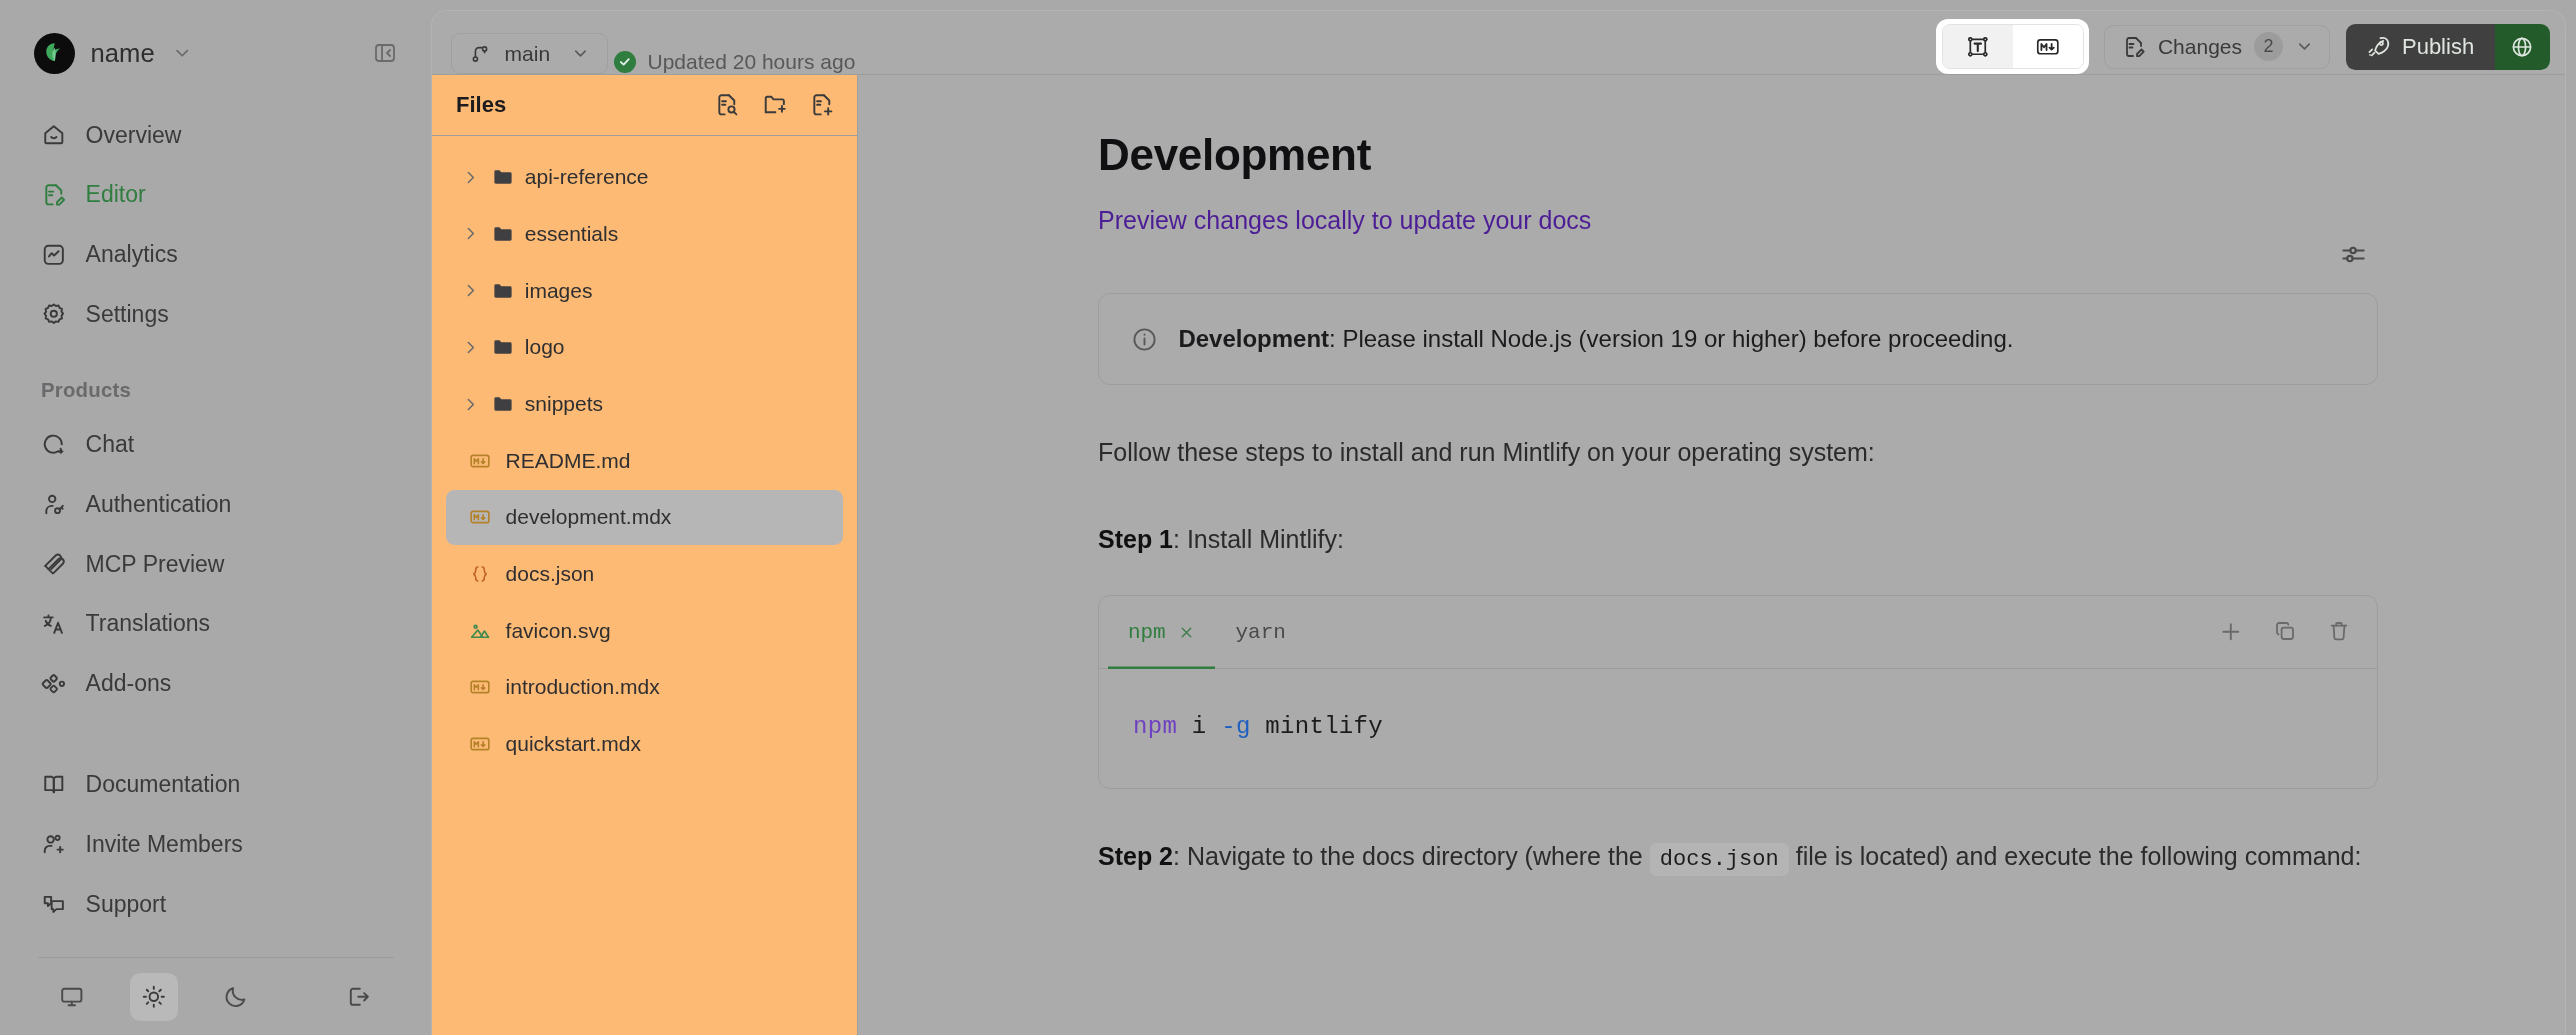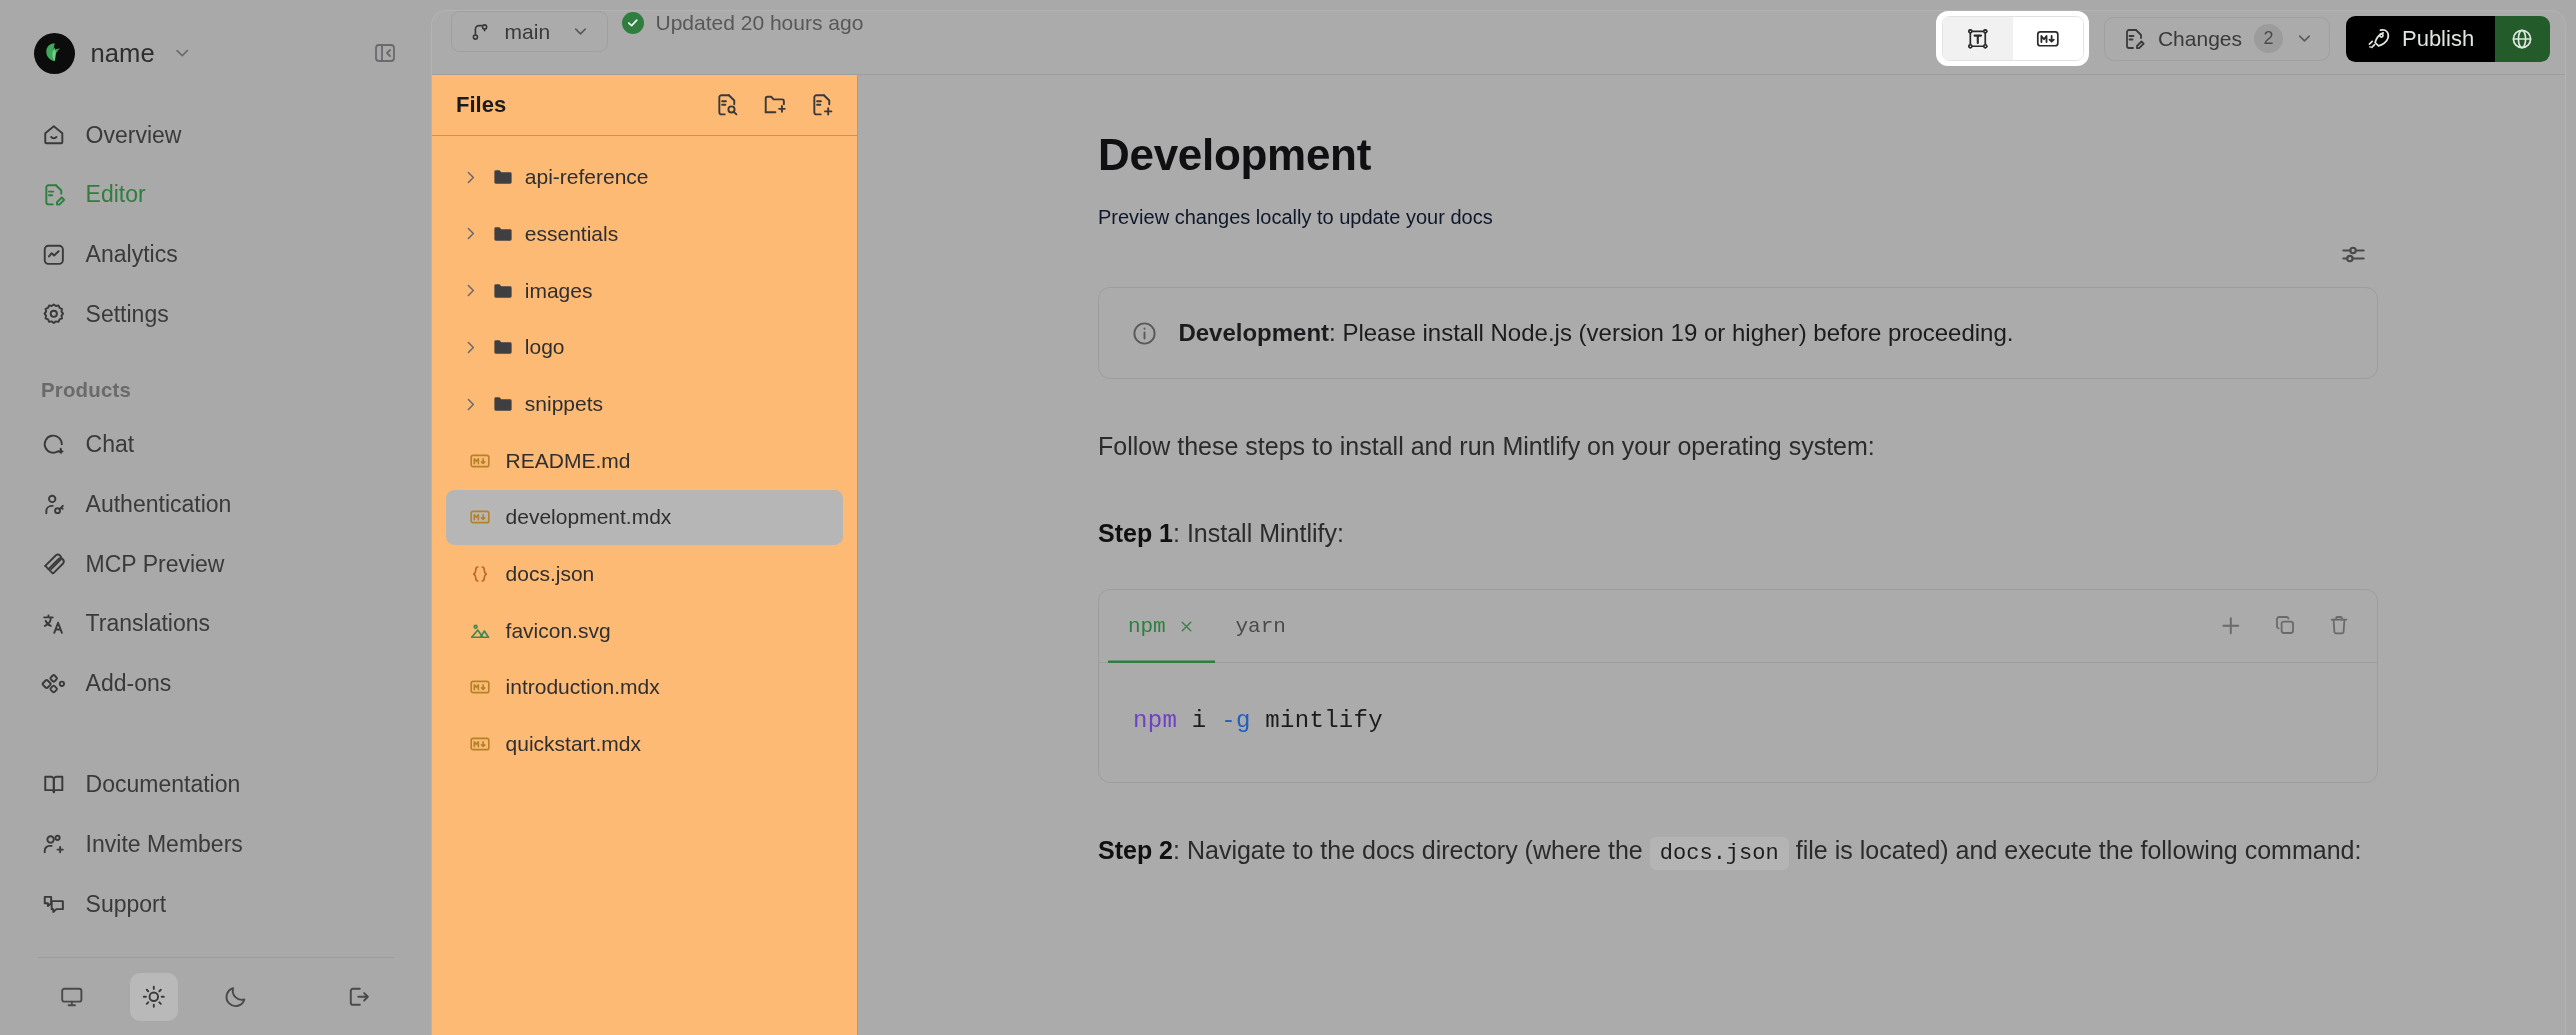--- a/index.html
+++ b/index.html
@@ -112,23 +112,23 @@
     display: flex;
     flex-direction: column;
     overflow: hidden;
   }
 
   
   .toolbar {
     height: 63px;
     flex: 0 0 63px;
     display: flex;
-    align-items: flex-start;
+    align-items: flex-end;
     padding: 0 15.3px 0 19px;
-    gap: 14px;
+    gap: 6px;
   }
   .branch-pill {
     height: 41px;
     display: flex; align-items: center; gap: 13.6px;
     padding: 0 17px;
     border: 0.9px solid #9f9f9f;
     border-radius: 8.5px;
     font-size: 21px;
     color: #3a3a3c;
   }
@@ -183,21 +183,21 @@
     padding: 0 8.5px;
   }
   .publish-group {
     display: flex; align-items: stretch;
     border-radius: 9.4px; overflow: hidden;
     height: 46px;
   }
   .publish-main {
     display: flex; align-items: center; gap: 12px;
     padding: 0 20.4px;
-    background: #000000;
+    background: #404040;
     color: #dfe6e0;
     font-size: 22px;
   }
   .publish-globe {
     width: 55px;
     background: #235c2a;
     display: flex; align-items: center; justify-content: center;
   }
 
   
@@ -254,22 +254,22 @@
     display: flex; align-items: center; justify-content: center;
   }
   h1.doc-title {
     font-size: 44px;
     font-weight: 700;
     color: #101012;
     letter-spacing: -0.3px;
   }
   .doc-sub {
     margin-top: 25.6px;
-    font-size: 20px;
-    color: #0f172a;
+    font-size: 25px;
+    color: #4c1d95;
   }
   .callout {
     margin-top: 58px;
     border: 0.9px solid #9d9d9d;
     border-radius: 12px;
     padding: 29px 32px;
     display: flex;
     align-items: flex-start;
     gap: 20.4px;
     min-height: 92px;

